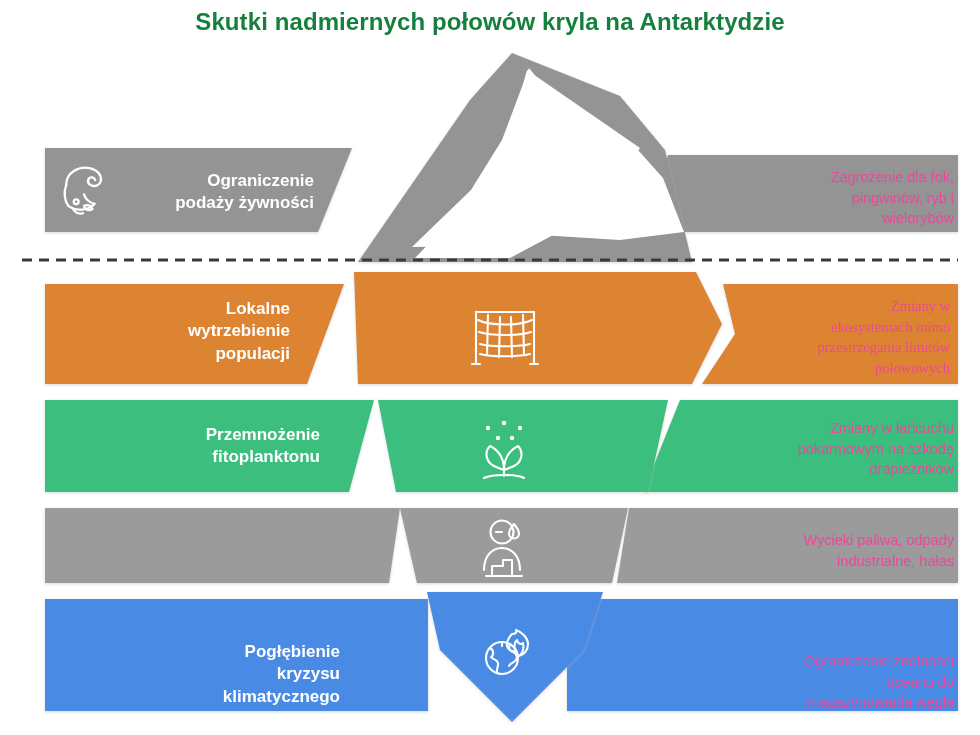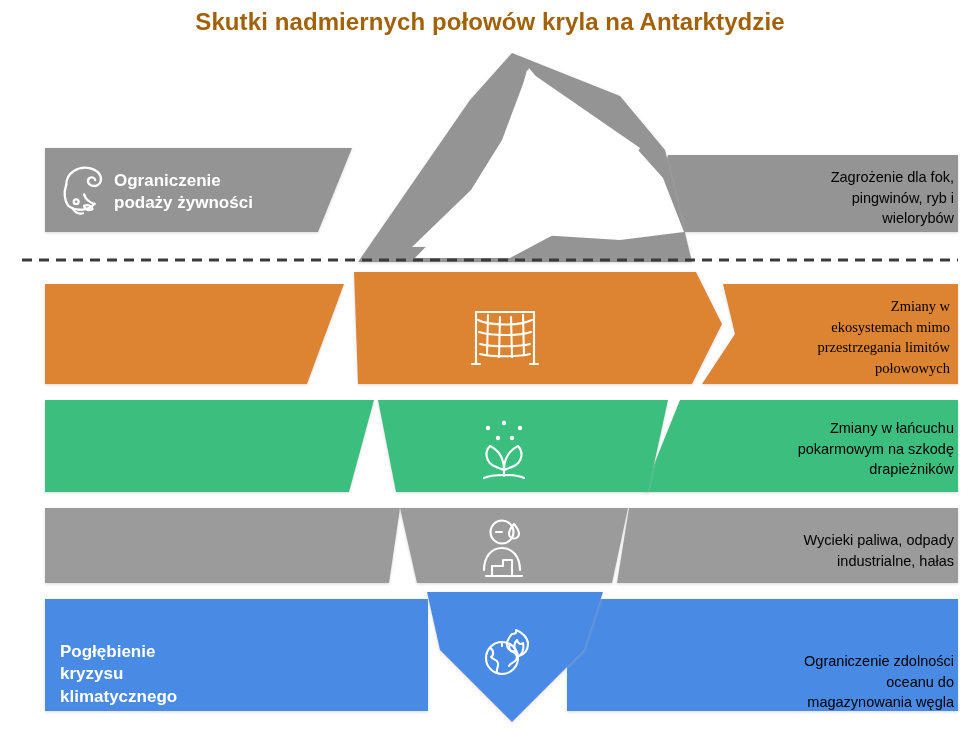--- a/index.html
+++ b/index.html
@@ -18,37 +18,38 @@
     letter-spacing:.1px;
   }
   svg#art{position:absolute;left:0;top:0;width:980px;height:735px;}
   .lbl{
     position:absolute;
     color:#ffffff;
     font-weight:bold;
     font-size:17px;
     line-height:1.32;
     white-space:pre-line;
+    text-align:right;
   }
   .rlbl{
     position:absolute;
-    color:#000000;
+    color:#ec4899;
     font-weight:normal;
     font-size:14.5px;
     line-height:1.42;
     text-align:right;
     white-space:pre-line;
   }
 </style>
 </head>
 <body style="background: rgb(255, 255, 255);">
 
 <div id="stage">
 
-  <div id="title" style="color: #a16207;">Skutki nadmiernych połowów kryla na Antarktydzie</div>
+  <div id="title" style="color: #15803d;">Skutki nadmiernych połowów kryla na Antarktydzie</div>
 
   <svg id="art" viewBox="0 0 980 735">
     <defs>
       <filter id="sh" x="-10%" y="-10%" width="130%" height="130%">
         <feDropShadow dx="0" dy="1" stdDeviation="1.6" flood-color="#b8b8b8" flood-opacity=".55"></feDropShadow>
       </filter>
     </defs>
 
     <g>
       <path id="lb0" filter="url(#sh)" d="M45,148 L352,148 L318,232 L45,232 Z" fill="#949494"></path>
@@ -132,20 +133,25 @@
       <circle cx="22" cy="28" r="16"></circle>
       <path d="M10,18 C14,20 14,25 11,27 C13,30 17,29 18,33 C19,36 16,39 17,42"></path>
       <path d="M30,14 C28,18 30,21 33,22 C36,23 38,27 36,30 C34,33 30,33 29,36"></path>
       <path d="M22,12 L22,16"></path>
       <path d="M32,4 C32,4 26,10 27,16 C28,20 32,22 36,21 C33,17 35,12 37,10 C38,14 41,15 43,13 C44,18 43,23 39,26 C44,25 48,20 48,14 C48,8 42,2 36,0 C37,3 35,4 32,4 Z"></path>
     </g>
   </svg>
 
   <div class="lbl" style="left:114px;top:170px;width:200px;">Ograniczenie
 podaży żywności</div>
+  <div class="lbl" style="left:60px;top:298px;width:230px;">Lokalne
+wytrzebienie
+populacji</div>
+  <div class="lbl" style="left:60px;top:424px;width:260px;">Przemnożenie
+fitoplanktonu</div>
   <div class="lbl" style="left:60px;top:641px;width:280px;">Pogłębienie
 kryzysu
 klimatycznego</div>
 
   <div class="rlbl" style="right:26px;top:167px;width:300px;">Zagrożenie dla fok,
 pingwinów, ryb i
 wielorybów</div>
   <div class="rlbl" style="right:30px;top:296px;width:320px;font-family:Liberation Serif, serif;">Zmiany w
 ekosystemach mimo
 przestrzegania limitów

